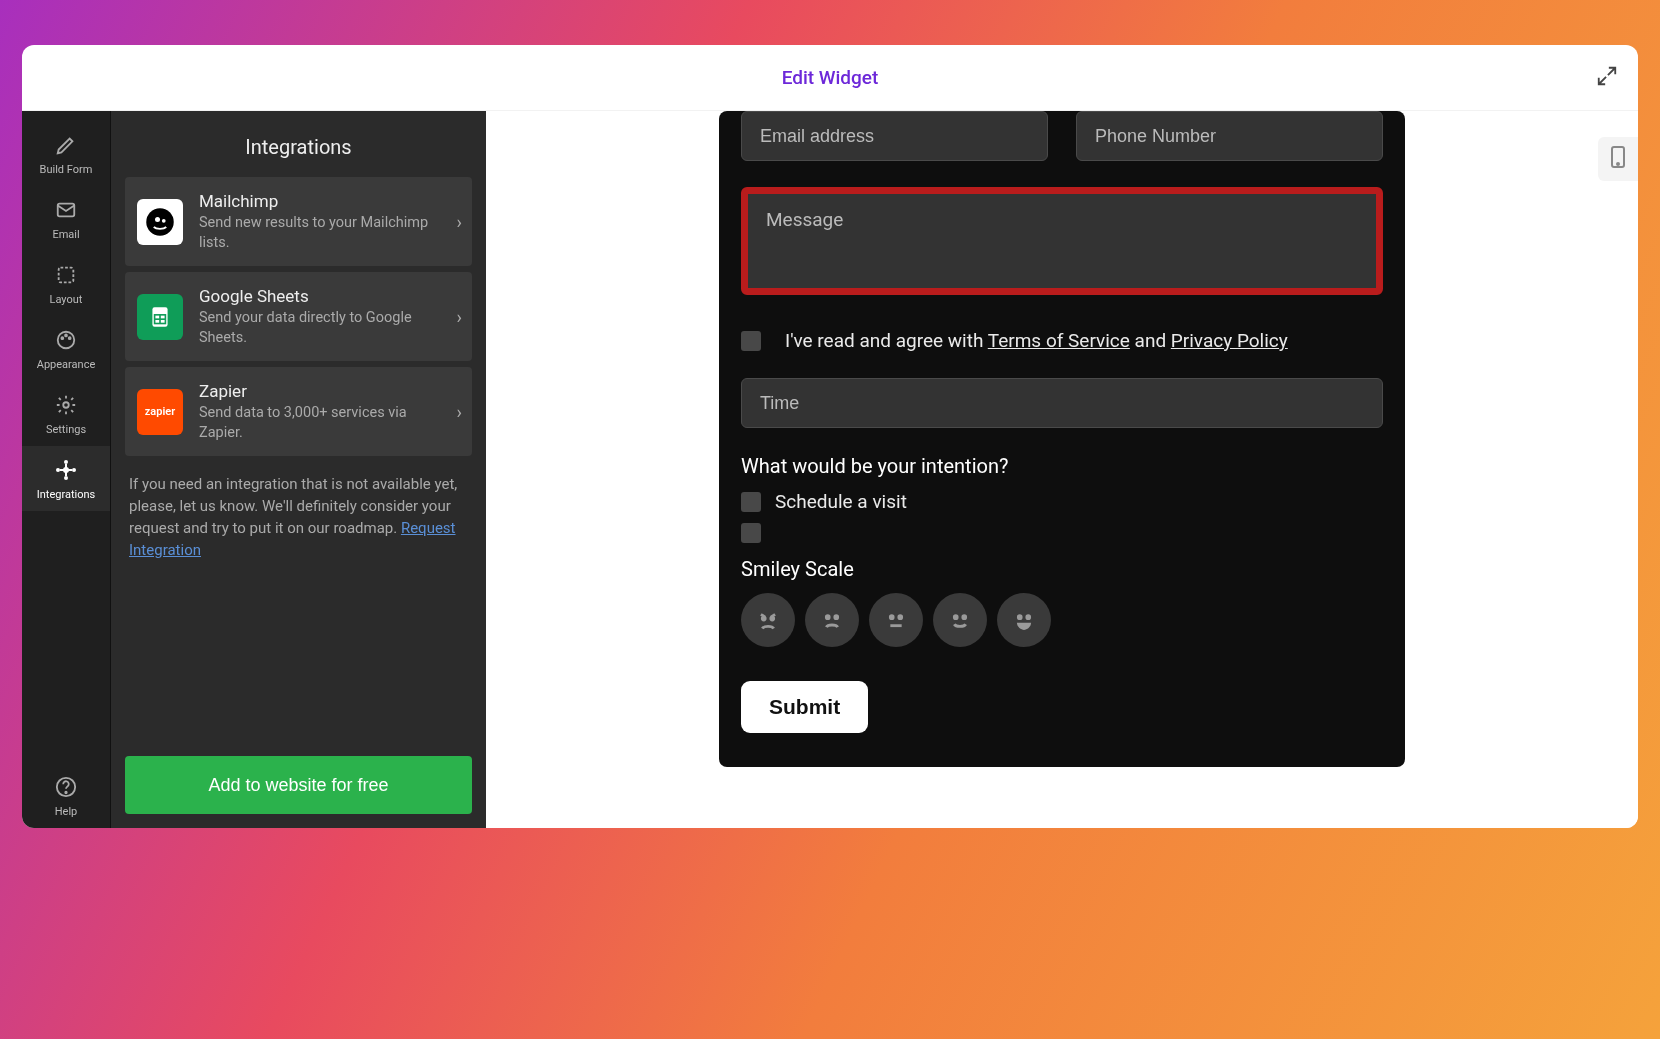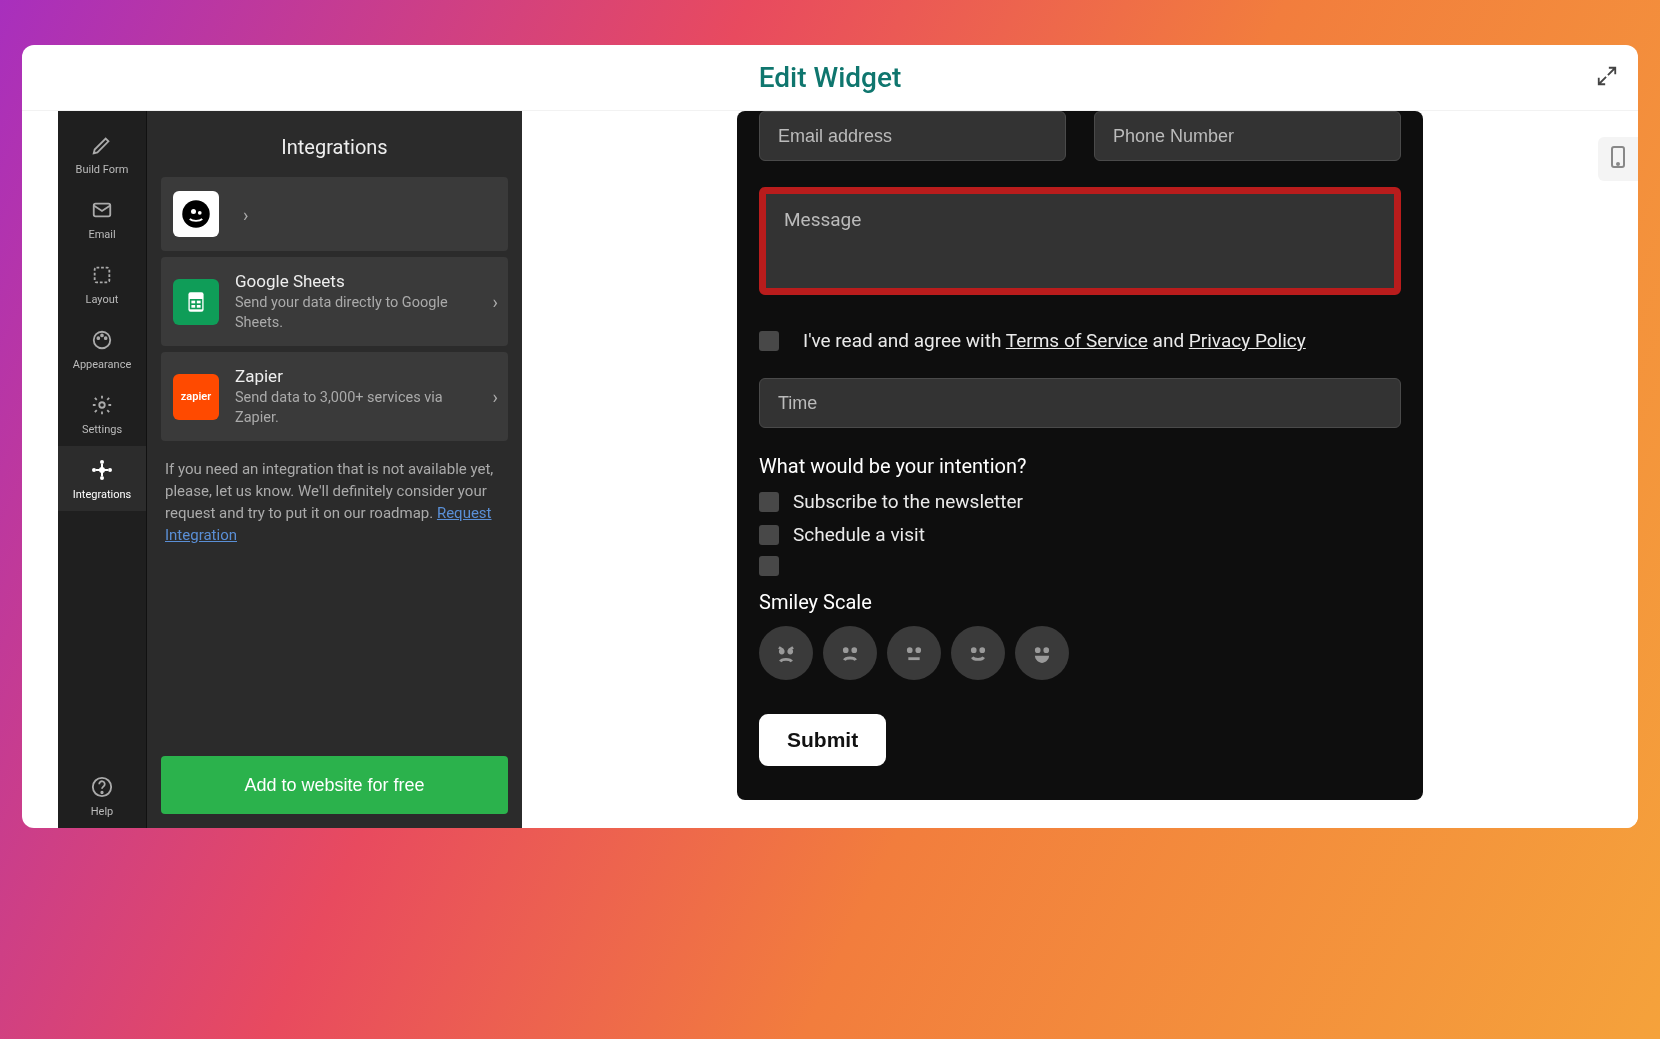--- a/index.html
+++ b/index.html
@@ -9,28 +9,28 @@
   width: 1660px; height: 1039px; overflow: hidden; position: relative;
 }
 .window {
   position: absolute; left: 22px; top: 45px; right: 22px; bottom: 211px;
   background: #fff; border-radius: 12px; overflow: hidden; display: flex; flex-direction: column;
 }
 .titlebar {
   height: 66px; display: flex; align-items: center; justify-content: center;
   border-bottom: 1px solid rgba(0,0,0,0.05); position: relative;
 }
-.titlebar-title { font-size: 28px; color: #0f766e; font-weight: 500; }
+.titlebar-title { font-size: 19px; color: #6d28d9; font-weight: 500; }
 .expand-btn { position: absolute; right: 20px; top: 20px; cursor: pointer; color: #444; }
 .body { flex: 1; display: flex; overflow: hidden; }
 
 
 .rail {
   width: 88px; background: #1f1f1f; display: flex; flex-direction: column; align-items: center;
-  padding-top: 10px; color: #aaa; margin-left: 36px;
+  padding-top: 10px; color: #aaa;
 }
 .rail-item {
   width: 100%; display: flex; flex-direction: column; align-items: center;
   padding: 12px 4px 10px 4px; cursor: pointer; position: relative;
 }
 .rail-item.active { background: #2c2c2c; }
 .rail-item .ri-label { font-size: 11px; margin-top: 6px; text-align: center; color: #bbb; }
 .rail-item.active .ri-label { color: #fff; }
 .rail-spacer { flex: 1; }
 .rail-icon { width: 24px; height: 24px; display:flex; align-items:center; justify-content:center; }
@@ -212,20 +212,24 @@
       <div class="int-list">
         <div class="int-item">
           <div class="int-logo mc">
             <svg width="30" height="30" viewBox="0 0 24 24">
                 <circle cx="12" cy="12" r="11" fill="#000"></circle>
                 <circle cx="10" cy="10" r="2" fill="#fff"></circle>
                 <circle cx="15" cy="11" r="1.5" fill="#fff"></circle>
                 <path d="M7 16c2 2 8 2 10 0" stroke="#fff" stroke-width="1.5" fill="none"></path>
               </svg>
           </div>
+          <div class="int-text">
+            <div class="int-name">Mailchimp</div>
+            <div class="int-desc">Send new results to your Mailchimp lists.</div>
+          </div>
           <span class="int-chevron">›</span>
         </div>
         <div class="int-item">
           <div class="int-logo gs">
             <svg width="26" height="26" viewBox="0 0 24 24">
                 <rect x="5" y="3" width="14" height="18" rx="2" fill="#fff"></rect>
                 <rect x="7" y="10" width="10" height="8" fill="none" stroke="#0f9d58" stroke-width="1.5"></rect>
                 <line x1="12" y1="10" x2="12" y2="18" stroke="#0f9d58" stroke-width="1.5"></line>
                 <line x1="7" y1="14" x2="17" y2="14" stroke="#0f9d58" stroke-width="1.5"></line>
               </svg>
@@ -274,24 +278,20 @@
           </span>
         </div>
 
         <input class="input" style="width: 100%;" placeholder="Time">
 
         <div>
           <div class="q-label">What would be your intention?</div>
           <div class="opts">
             <div class="opt">
               <span class="chk"></span>
-              <span>Subscribe to the newsletter</span>
-            </div>
-            <div class="opt">
-              <span class="chk"></span>
               <span>Schedule a visit</span>
             </div>
             <div class="opt">
               <span class="chk"></span>
               <span></span>
             </div>
           </div>
         </div>
 
         <div class="smileys">

